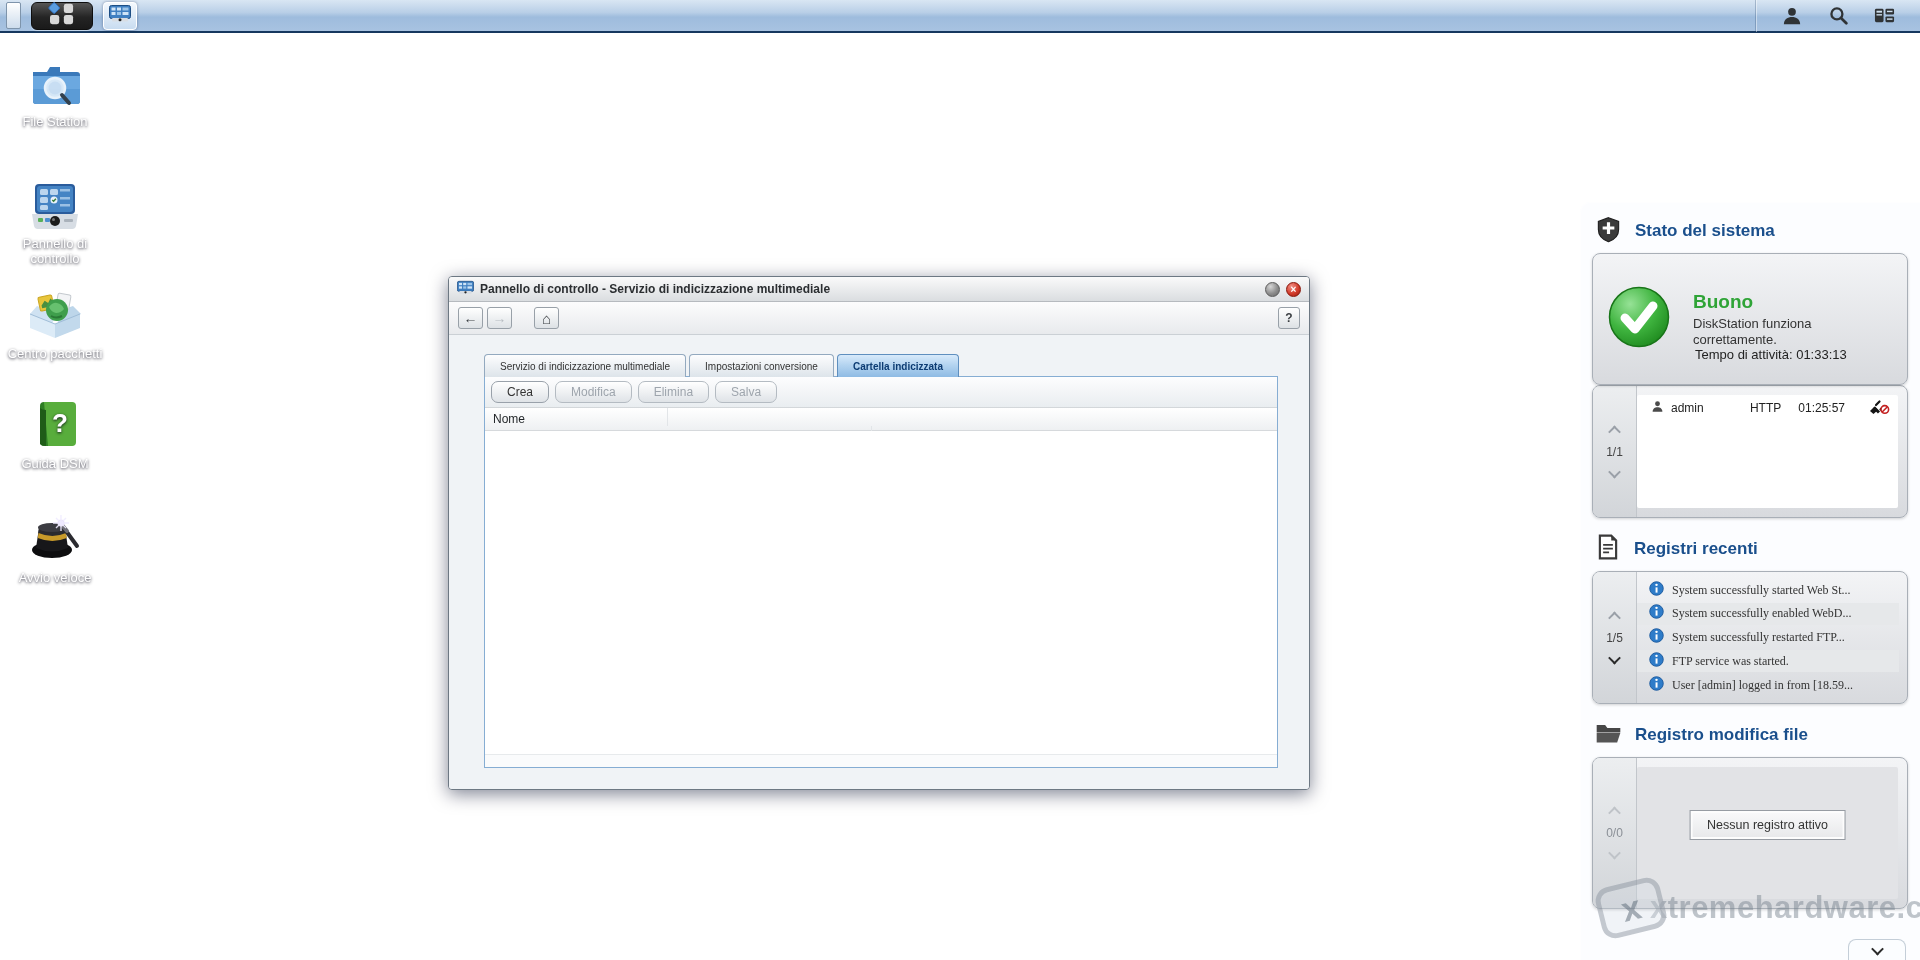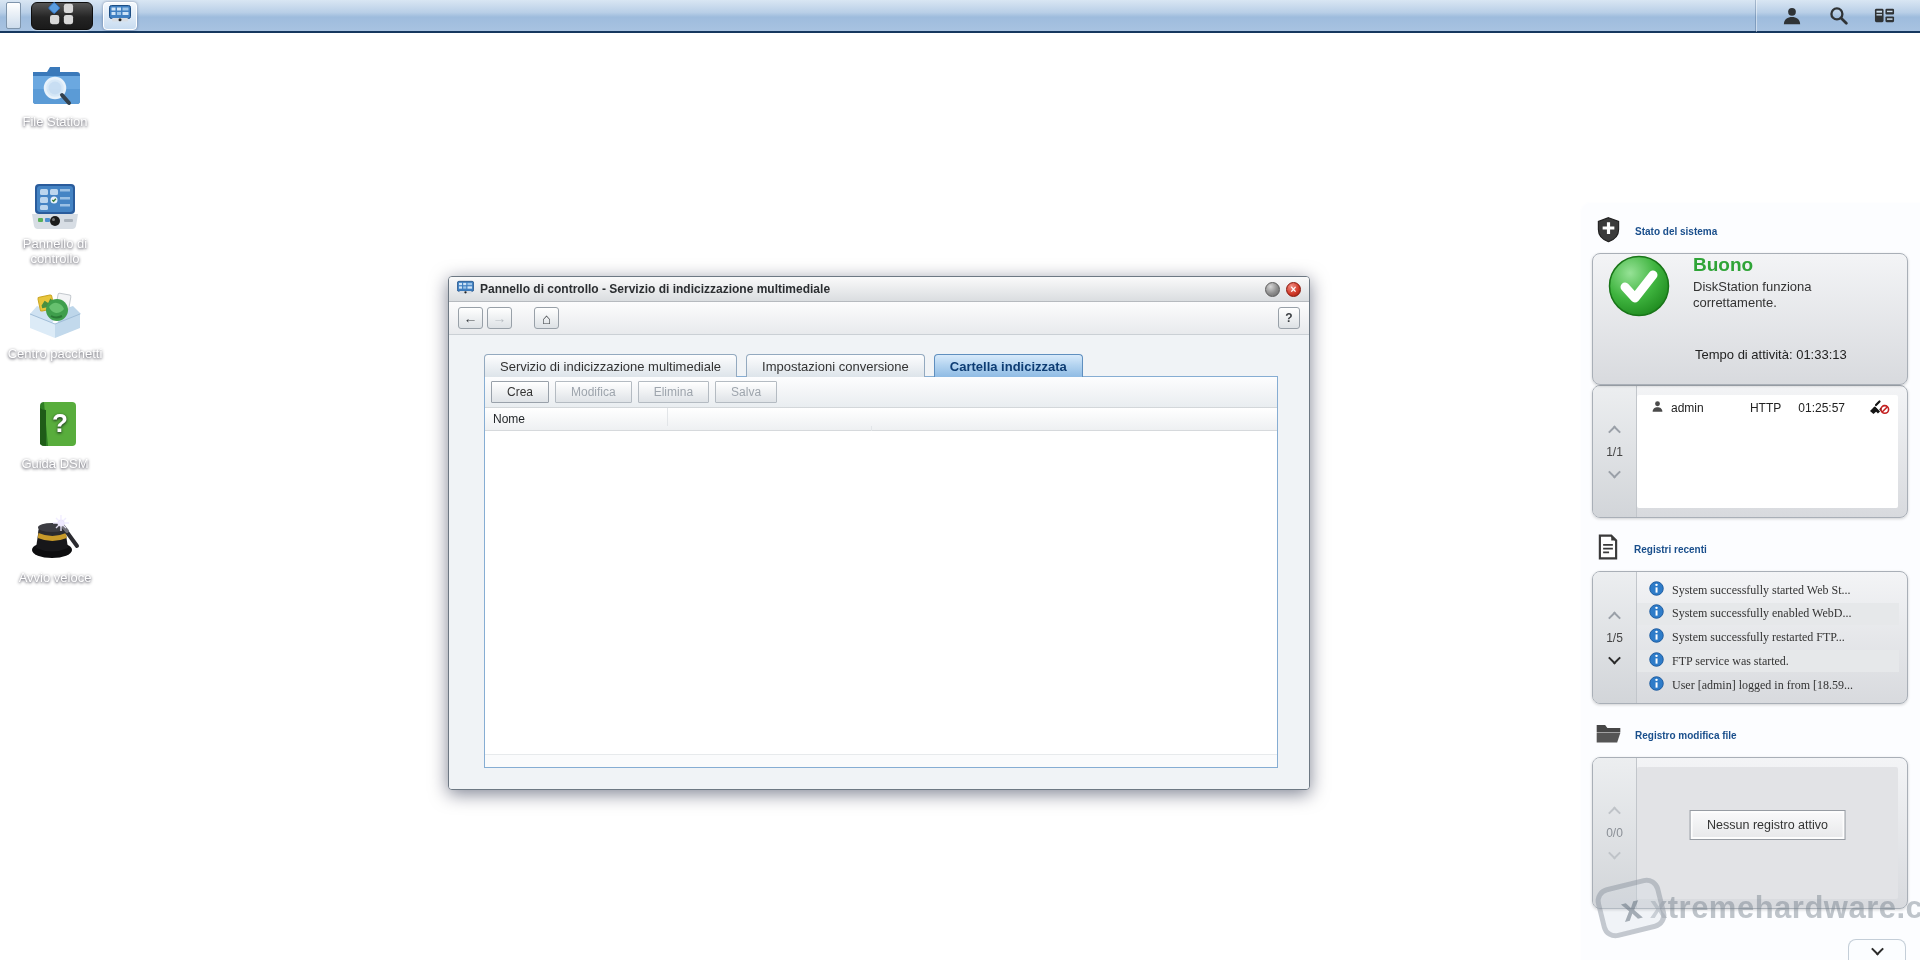--- a/index.html
+++ b/index.html
@@ -55,50 +55,50 @@
   .navbtn { width:25px; height:22px; border:1px solid #98a0a8; border-radius:3px;
     background:linear-gradient(180deg,#ffffff,#dde1e5); color:#3a3e42;
     font-size:14px; font-weight:bold; display:flex; align-items:center; justify-content:center; }
   .navbtn.disabled { color:#b7bcc2; }
   .navbtn.home { margin-left:18px; font-size:15px; }
   .helpbtn { margin-left:auto; width:22px; height:22px; border:1px solid #98a0a8; border-radius:3px;
     background:linear-gradient(180deg,#ffffff,#dde1e5); color:#3a3e42; font-size:12px; font-weight:bold;
     display:flex; align-items:center; justify-content:center; }
   .win-content { position:relative; flex:1; background:#f0f3f6; border-radius:0 0 3px 3px; }
   .tabs { position:absolute; left:35px; top:19px; display:flex; z-index:2; }
-  .tab { height:23px; margin-right:9px; padding:0 15px; font-size:13px; color:#333;
+  .tab { height:23px; margin-right:3px; padding:0 15px; font-size:10px; color:#333;
     border:1px solid #93a9bf; border-bottom:none; border-radius:4px 4px 0 0;
     background:linear-gradient(180deg,#fdfdfe,#dde4ea); display:flex; align-items:center; }
   .tab.active { background:linear-gradient(180deg,#d8eafb 0%,#b4d4f0 45%,#8fbbe4 100%);
     border-color:#5f8fbf; color:#0d3c73; font-weight:bold; }
   .panel { position:absolute; left:35px; top:41px; width:794px; height:392px;
     border:1px solid #86add3; background:#fff; display:flex; flex-direction:column; }
   .btnrow { height:31px; background:linear-gradient(180deg,#fdfdfe,#e9edf0);
     border-bottom:1px solid #d3d7da; display:flex; align-items:center; padding:0 6px; gap:6px; }
-  .gbtn { height:22px; padding:0 15px; border:1px solid #99a1aa; border-radius:1px;
+  .gbtn { height:22px; padding:0 15px; border:1px solid #99a1aa; border-radius:7px;
     background:linear-gradient(180deg,#ffffff,#dfe3e7); font-size:12px; color:#333;
     display:flex; align-items:center; }
   .gbtn.disabled { color:#9ea5ad; border-color:#b4bbc2; }
   .ghead { height:23px; display:flex; background:linear-gradient(180deg,#ffffff,#eef0f2);
     border-bottom:1px solid #d6d9dc; font-size:12px; color:#1f2326;flex-direction:column; }
   .gh { padding:4px 8px 0 8px; border-right:1px solid #e2e5e8; }
   .gh:last-child { border-right:none; flex:1; }
   .gbody { flex:1; background:#fff; border-bottom:1px solid #e7eaec; }
   .gfoot { height:12px; background:#fafbfc; }
 
   
   .widgets { position:absolute; right:0; top:202px; width:340px; height:758px;
     background:rgba(248,251,255,.42); border-radius:10px 0 0 0;
     box-shadow:inset 1px 1px 0 rgba(255,255,255,.5); }
   .whead { display:flex; align-items:center; gap:13px; margin:14px 10px 7px 15px; height:30px; }
-  .whead .wtitle { font-size:10px; font-weight:bold; color:#1a4f8c; }
+  .whead .wtitle { font-size:17px; font-weight:bold; color:#1a4f8c; }
   .wcard { margin:0 12px; border:1px solid #a9afb7; border-radius:8px;
     background:linear-gradient(180deg,#f3f4f6,#d8dade); box-shadow:0 1px 3px rgba(0,0,0,.18);
     display:flex; overflow:hidden; }
-  .status-card { height:132px; padding:0 14px; position:relative; }
+  .status-card { height:132px; align-items:center; padding:0 14px; position:relative; }
   .status-text { margin-left:22px; }
   .status-good { font-size:19px; font-weight:bold; }
   .status-msg { font-size:13px; color:#333; width:180px; margin-top:3px; line-height:16px; }
   .status-uptime { position:absolute; left:102px; bottom:22px; font-size:13px; color:#222; }
   .pager { width:44px; border-right:1px solid #c2c6cb;
     background:linear-gradient(180deg,#eceef0,#d2d5d9);
     display:flex; flex-direction:column; align-items:center; justify-content:center; gap:10px;
     font-size:12px; color:#444; flex-shrink:0; }
   .chev { width:9px; height:9px; border-left:2px solid #9aa0a8; border-top:2px solid #9aa0a8; }
   .chev.up { transform:rotate(45deg) translate(1px,1px); }

